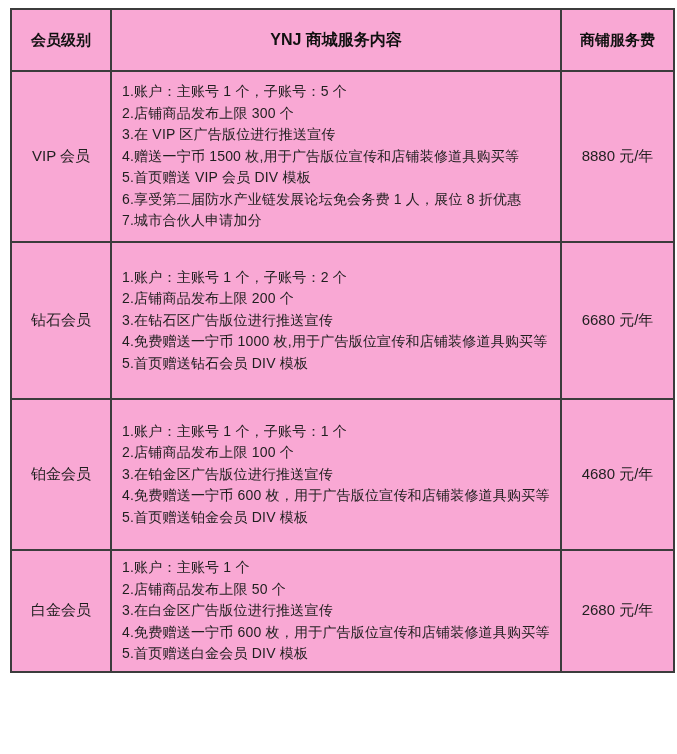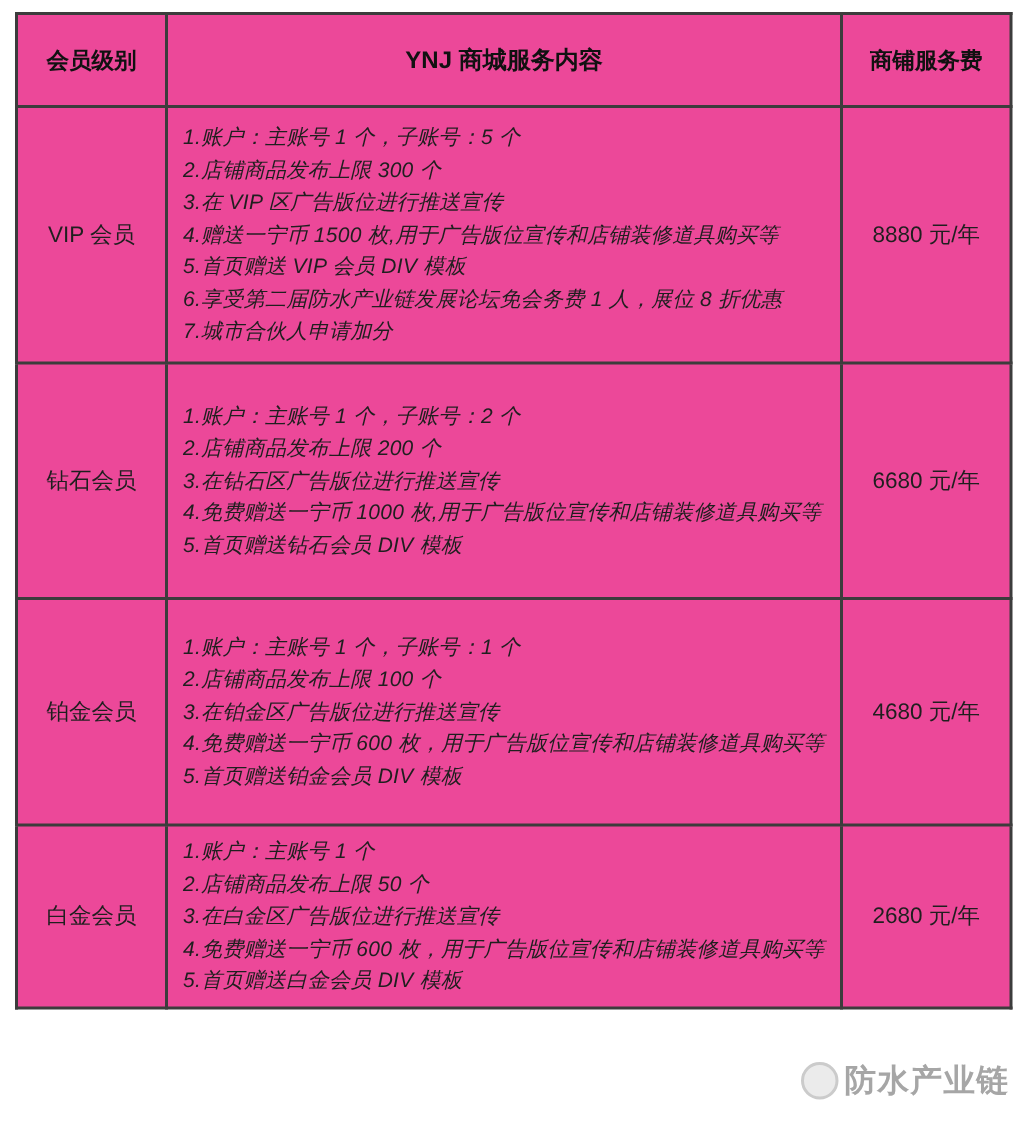--- a/index.html
+++ b/index.html
@@ -1,33 +1,33 @@
 <!DOCTYPE html>
 <html><head>
 <meta charset="utf-8">
 <style>
   html,body{margin:0;padding:0;background:#ffffff;}
   body{font-family:"Liberation Sans","DejaVu Sans",sans-serif;color:#1f1f1f;}
   .page{position:relative;width:677px;height:754px;background:#ffffff;overflow:hidden;}
   table.pricing{border-collapse:collapse;table-layout:fixed;margin:8px 0 0 10px;width:663px;}
-  table.pricing td,table.pricing th{border:2px solid #3c3c3c;padding:0;background:#ec4899;}
+  table.pricing td,table.pricing th{border:2px solid #3c3c3c;padding:0;background:#f9a8d4;}
   col.c-level{width:100px;}
   col.c-services{width:450px;}
   col.c-fee{width:113px;}
   tr.h-header{height:62px;}
   tr.h0{height:171px;}
   tr.h1{height:157px;}
   tr.h2{height:151px;}
   tr.h3{height:118px;}
   tr.h4{height:66px;}
   th{font-size:15px;font-weight:bold;text-align:center;vertical-align:middle;color:#111;}
   th.svc-head{font-size:16px;}
   td.level{text-align:center;vertical-align:middle;font-size:15px;}
   td.fee{text-align:center;vertical-align:middle;font-size:15px;}
-  td.services{vertical-align:middle;font-style:italic;}
+  td.services{vertical-align:middle;}
   .svc-wrap{padding:6px 6px 6px 10px;}
   .svc{font-size:14px;line-height:21.5px;letter-spacing:0.2px;}
   .watermark{position:absolute;left:534px;top:706px;display:flex;align-items:center;
              color:#9a9a9a;opacity:0.88;pointer-events:none;}
   .wm-icon{width:25px;height:25px;border-radius:50%;background:#e9e9e9;
            border:2px solid #c4c4c4;box-sizing:border-box;margin-right:4px;flex:0 0 auto;}
   .wm-text{font-size:21px;font-weight:bold;letter-spacing:1px;white-space:nowrap;}
 </style>
 </head>
 <body>
@@ -102,18 +102,14 @@
           <div class="svc">4.免费赠送一宁币 600 枚，用于广告版位宣传和店铺装修道具购买等</div>
           <div class="svc">5.首页赠送白金会员 DIV 模板</div>
         </div>
       </td>
       <td class="fee">2680 元/年</td>
     </tr>
 
   </tbody>
     </table>
 
-  <div class="watermark">
-    <span class="wm-icon"></span>
-    <span class="wm-text">防水产业链</span>
-  </div>
 
 </div>
 
 </body></html>

